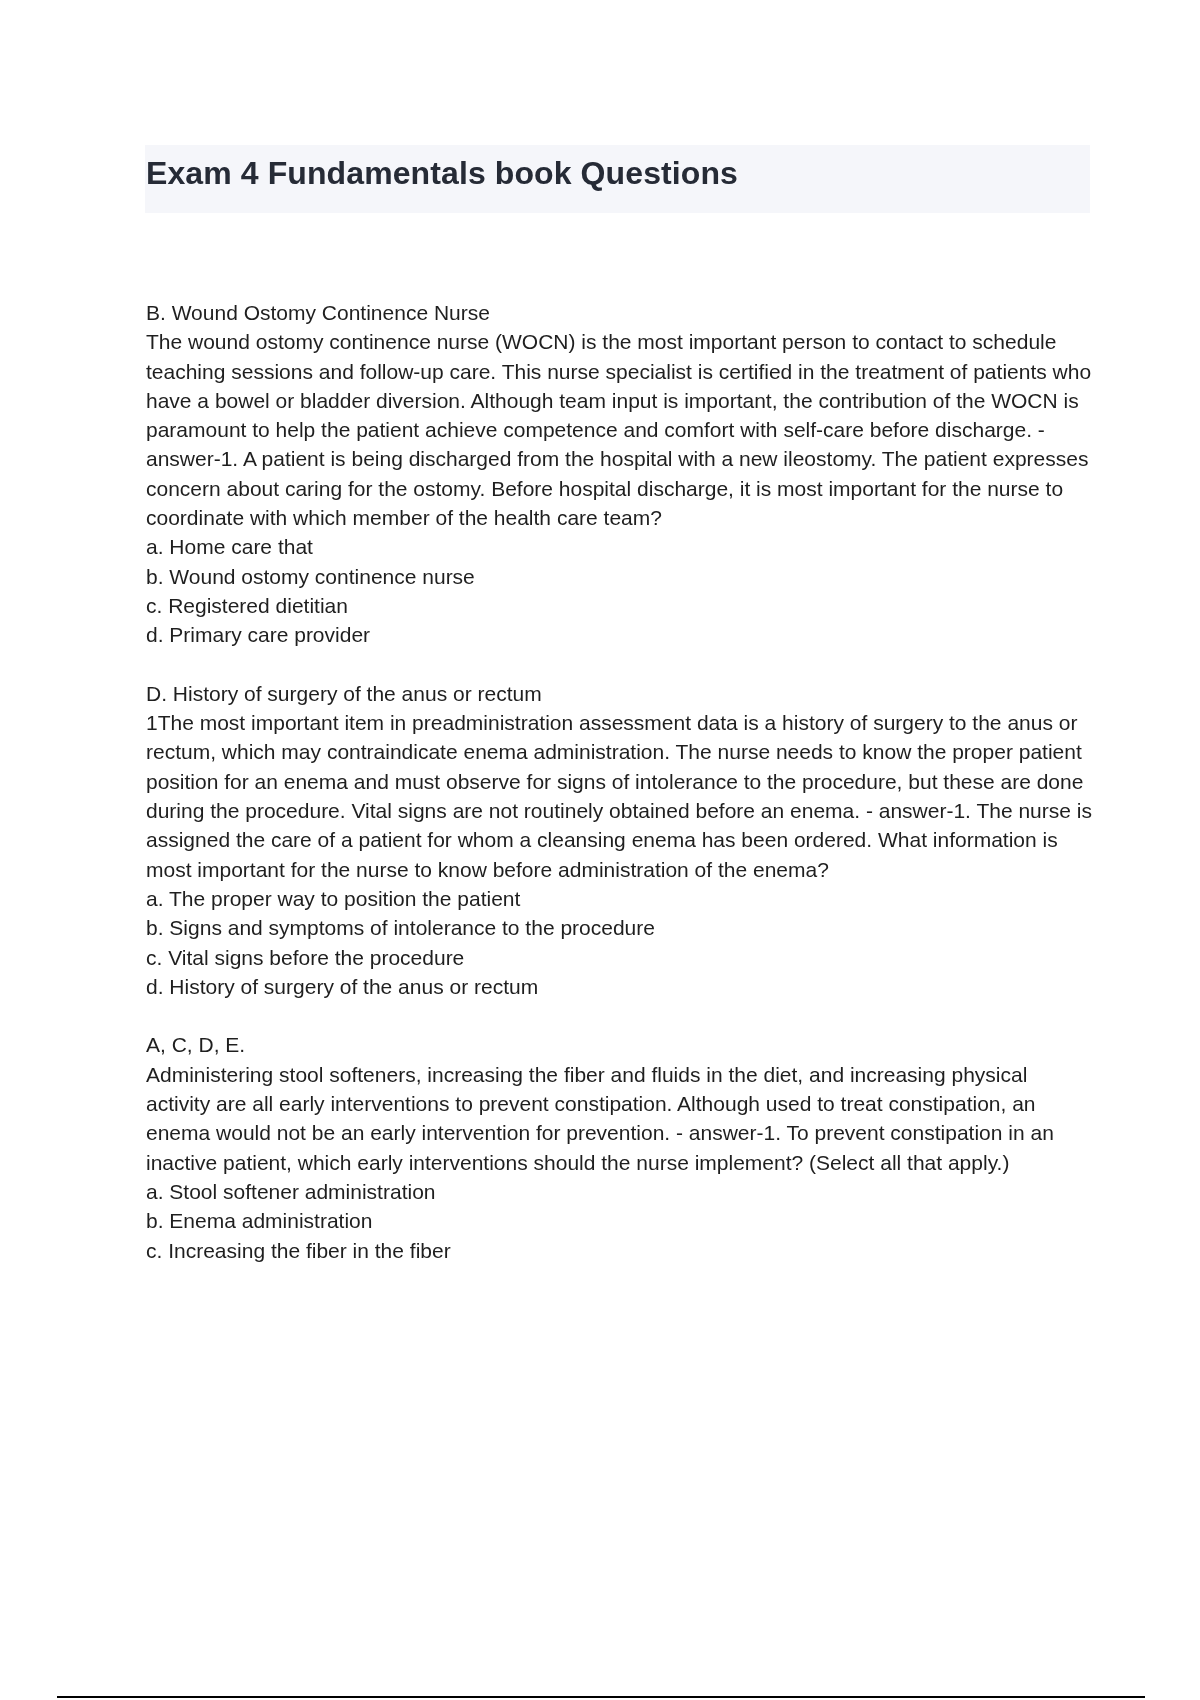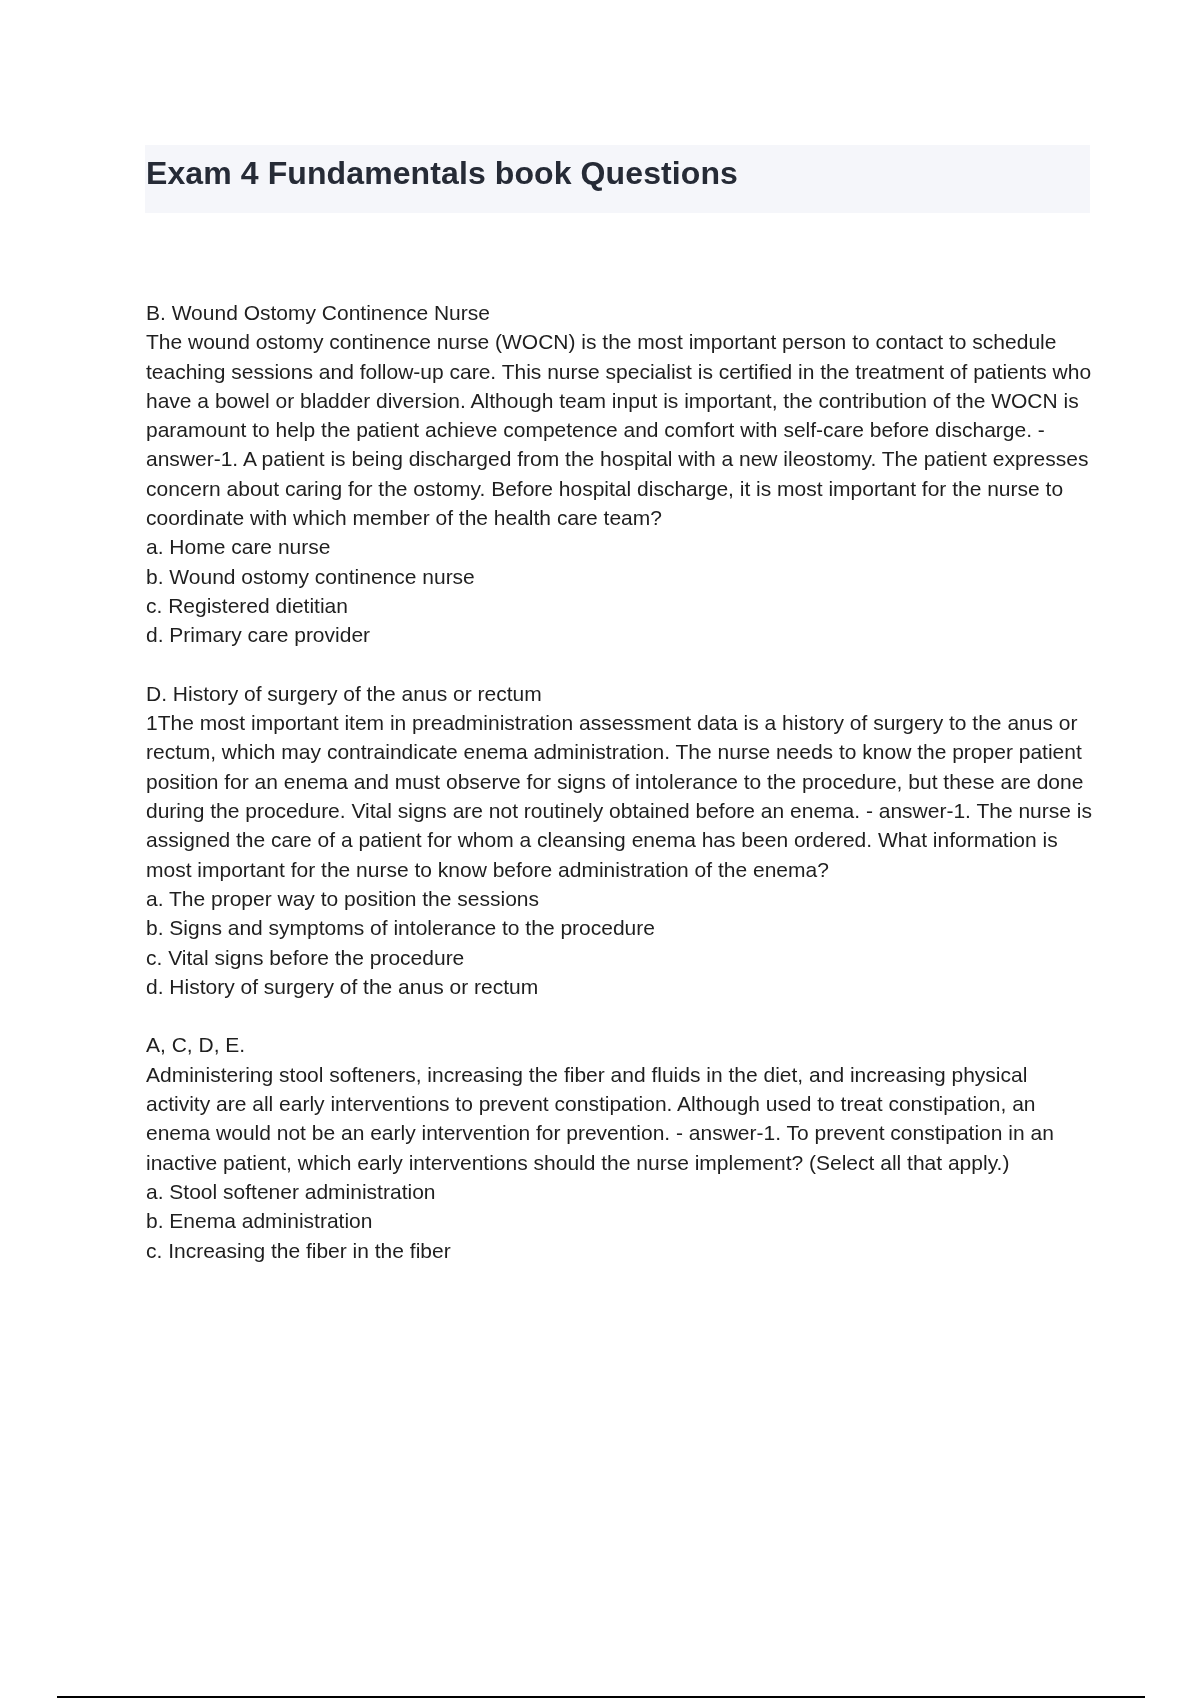--- a/index.html
+++ b/index.html
@@ -76,32 +76,32 @@
 
 <div class="title-band"></div>
 <h1 class="title">Exam 4 Fundamentals book Questions</h1>
 
 <div class="content">
 
   <section class="block">
     <p class="answer">B. Wound Ostomy Continence Nurse</p>
     <p class="explanation">The wound ostomy continence nurse (WOCN) is the most important person to contact to schedule teaching sessions and follow-up care. This nurse specialist is certified in the treatment of patients who have a bowel or bladder diversion. Although team input is important, the contribution of the WOCN is paramount to help the patient achieve competence and comfort with self-care before discharge. - answer-1. A patient is being discharged from the hospital with a new ileostomy. The patient expresses concern about caring for the ostomy. Before hospital discharge, it is most important for the nurse to coordinate with which member of the health care team?</p>
     <ul class="options">
-      <li>a. Home care nurse</li>
+      <li>a. Home care that</li>
       <li>b. Wound ostomy continence nurse</li>
       <li>c. Registered dietitian</li>
       <li>d. Primary care provider</li>
     </ul>
   </section>
 
   <section class="block">
     <p class="answer">D. History of surgery of the anus or rectum</p>
     <p class="explanation">1The most important item in preadministration assessment data is a history of surgery to the anus or rectum, which may contraindicate enema administration. The nurse needs to know the proper patient position for an enema and must observe for signs of intolerance to the procedure, but these are done during the procedure. Vital signs are not routinely obtained before an enema. - answer-1. The nurse is assigned the care of a patient for whom a cleansing enema has been ordered. What information is most important for the nurse to know before administration of the enema?</p>
     <ul class="options">
-      <li>a. The proper way to position the sessions</li>
+      <li>a. The proper way to position the patient</li>
       <li>b. Signs and symptoms of intolerance to the procedure</li>
       <li>c. Vital signs before the procedure</li>
       <li>d. History of surgery of the anus or rectum</li>
     </ul>
   </section>
 
   <section class="block">
     <p class="answer">A, C, D, E.</p>
     <p class="explanation">Administering stool softeners, increasing the fiber and fluids in the diet, and increasing physical activity are all early interventions to prevent constipation. Although used to treat constipation, an enema would not be an early intervention for prevention. - answer-1. To prevent constipation in an inactive patient, which early interventions should the nurse implement? (Select all that apply.)</p>
     <ul class="options">

